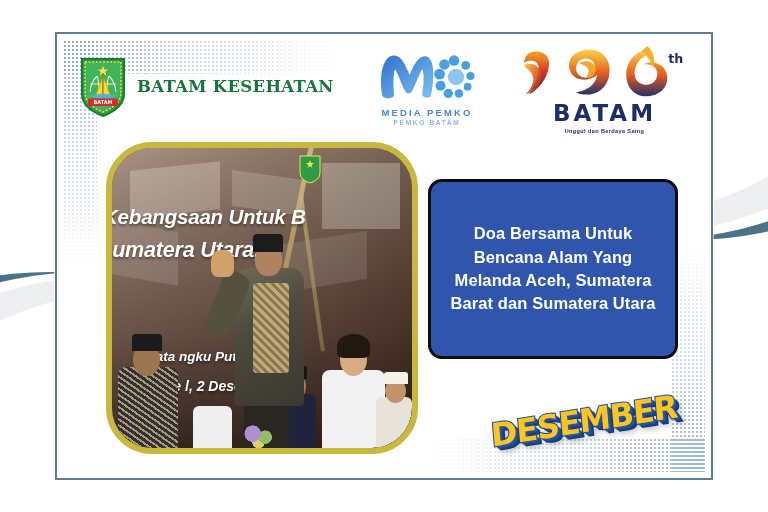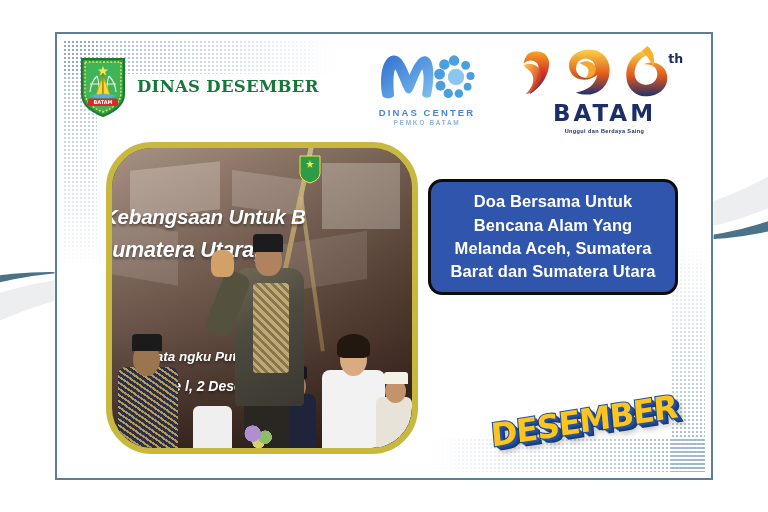--- a/index.html
+++ b/index.html
@@ -210,21 +210,21 @@
 
   .seat-w-body{left:27%;top:86%;width:13%;height:14%;background:#efefef;border-radius:6px 6px 0 0;}
 
   .flowers{left:43%;top:92%;width:13%;height:8%;
     background:radial-gradient(circle at 30% 40%,#b08fd0 0 26%,transparent 27%),
                radial-gradient(circle at 62% 55%,#8fbd6a 0 24%,transparent 25%),
                radial-gradient(circle at 45% 75%,#d9d06a 0 22%,transparent 23%);}
 
   
   #bluebox{
-    position:absolute;left:371px;top:145px;width:250px;height:116px;
+    position:absolute;left:371px;top:145px;width:250px;height:180px;
     background:#3055ad;border:3px solid #0c0c0c;border-radius:14px;
     display:flex;align-items:center;justify-content:center;
     box-sizing:border-box;
   }
   #bluebox .bb-text{
     color:#ffffff;font-weight:bold;font-size:16.5px;line-height:1.42;
     text-align:center;padding:0 8px;letter-spacing:.1px;
   }
 
   
@@ -284,21 +284,21 @@
             <path d="M37 36 C36 26, 32 22, 30 20 M30 20 C28 24, 28 31, 28 36" stroke="#e8f4ea" stroke-width="1.1" fill="none"></path>
             <path d="M11 28 H37" stroke="#e8f4ea" stroke-width="1"></path>
             <polygon points="24,20 31,39 17,39" fill="#ffd92e" stroke="#c9a516" stroke-width=".8"></polygon>
             <rect x="23.2" y="17" width="1.4" height="22" fill="#9a7c10"></rect>
             <path d="M10 40 Q24 35 38 40 Q24 45 10 40" fill="#4fb4e8" opacity=".85"></path>
             <rect x="9" y="42.5" width="30" height="7.5" rx="2" fill="#d9292b"></rect>
             <text x="24" y="48.3" font-family="DejaVu Sans, sans-serif" font-size="5" font-weight="bold" fill="#ffffff" text-anchor="middle">BATAM</text>
           </svg>
         </div>
         <div class="dinkes-text">
-          <div>DINAS DESEMBER</div>
+          <div>BATAM KESEHATAN</div>
         </div>
       </div>
 
       <div class="mediacenter">
         <svg class="mc-mark" viewBox="0 0 120 60" width="120" height="58">
           <defs>
             <linearGradient id="mcg" x1="0" y1="0" x2="1" y2="1">
               <stop offset="0" stop-color="#2f6fd0"></stop>
               <stop offset="1" stop-color="#7fc2f0"></stop>
             </linearGradient>
@@ -310,21 +310,21 @@
             <circle cx="105" cy="29" r="4.2"></circle>
             <circle cx="102" cy="40" r="4"></circle>
             <circle cx="93" cy="47" r="4.4"></circle>
             <circle cx="82" cy="47" r="4.8"></circle>
             <circle cx="74" cy="39" r="5.2"></circle>
             <circle cx="73" cy="27" r="5.6"></circle>
             <circle cx="78" cy="17" r="5.4"></circle>
           </g>
           <circle cx="90" cy="30" r="8.5" fill="#8cc6ee"></circle>
         </svg>
-        <div class="mc-t1">DINAS CENTER</div>
+        <div class="mc-t1">MEDIA PEMKO</div>
         <div class="mc-t2">PEMKO BATAM</div>
       </div>
 
       <div class="anniv">
         <svg class="anniv-mark" viewBox="0 0 180 64" width="180" height="62">
           <defs>
             <linearGradient id="ag1" x1="0" y1="0" x2="0" y2="1">
               <stop offset="0" stop-color="#f5a623"></stop>
               <stop offset=".5" stop-color="#d4302a"></stop>
               <stop offset="1" stop-color="#1b2f66"></stop>

